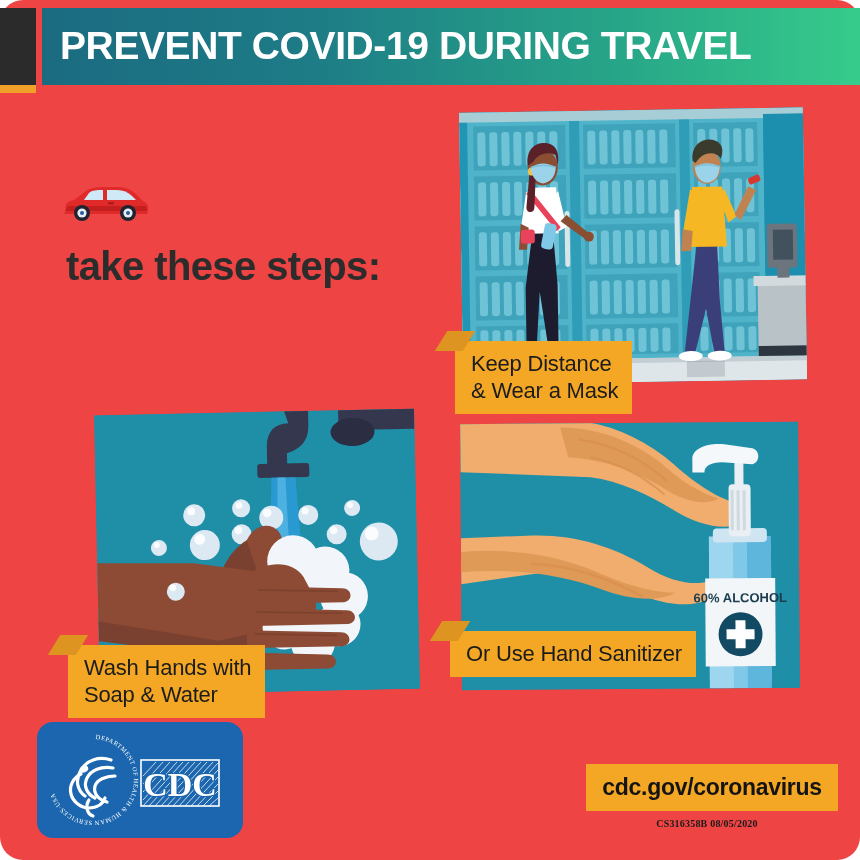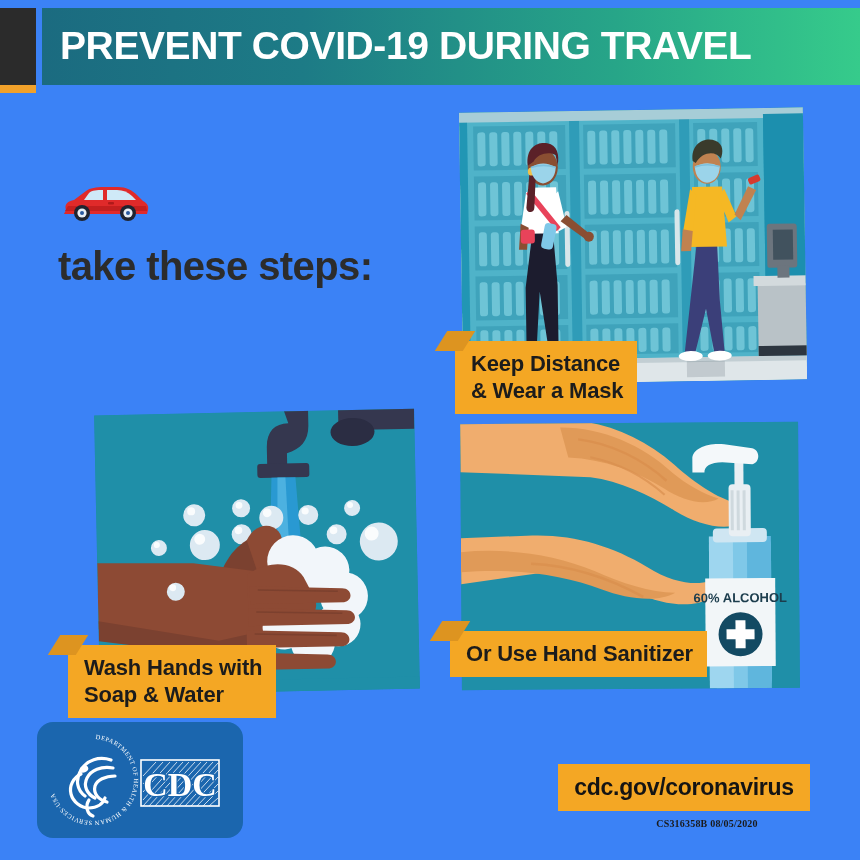--- a/index.html
+++ b/index.html
@@ -11,21 +11,22 @@
     width: 860px;
     height: 860px;
     position: relative;
     overflow: hidden;
     font-family: "Liberation Sans", sans-serif;
     -webkit-font-smoothing: antialiased;
   }
   .stage {
     position: absolute;
     inset: 0;
-    background: #3b82f6;
+    background: #ef4444;
+    border-radius: 23px;
   }
 
   
   .header-band {
     position: absolute;
     left: 42px;
     top: 8px;
     width: 818px;
     height: 77px;
     background: linear-gradient(90deg, #1b6b80 0%, #1d7b86 32%, #27a588 70%, #36cb8b 100%);
@@ -65,21 +66,21 @@
     left: 58px;
     top: 176px;
     width: 420px;
     color: #2c2c2c;
     font-size: 40px;
     font-weight: bold;
     line-height: 56px;
     letter-spacing: -0.6px;
   }
   .headline .line1 { display: block; white-space: nowrap; }
-  .headline .line2 { display: block; white-space: nowrap; }
+  .headline .line2 { display: block; white-space: nowrap; margin-left: 8px; }
   .car-icon {
     display: inline-block;
     vertical-align: -6px;
     margin-right: 8px;
   }
 
   
   .panel {
     position: absolute;
     overflow: hidden;
@@ -106,21 +107,21 @@
     height: 266px;
     transform: rotate(-0.4deg);
   }
 
   
   .caption {
     position: absolute;
     background: #f4a724;
     color: #1c1c1c;
     font-size: 22px;
-    font-weight: bold;
+    font-weight: normal;
     line-height: 27px;
     padding: 9px 14px 10px 16px;
     letter-spacing: -0.2px;
     white-space: pre-line;
     z-index: 5;
   }
   .caption::before {
     content: "";
     position: absolute;
     left: -14px;
@@ -140,21 +141,21 @@
     position: absolute;
     left: 37px;
     top: 722px;
     width: 206px;
     height: 116px;
     background: #1b66ae;
     border-radius: 16px;
   }
   .url-badge {
     position: absolute;
-    left: 558px;
+    left: 586px;
     top: 764px;
     width: 252px;
     height: 47px;
     background: #f4a724;
     display: flex;
     align-items: center;
     justify-content: center;
     color: #141414;
     font-size: 23px;
     font-weight: bold;

